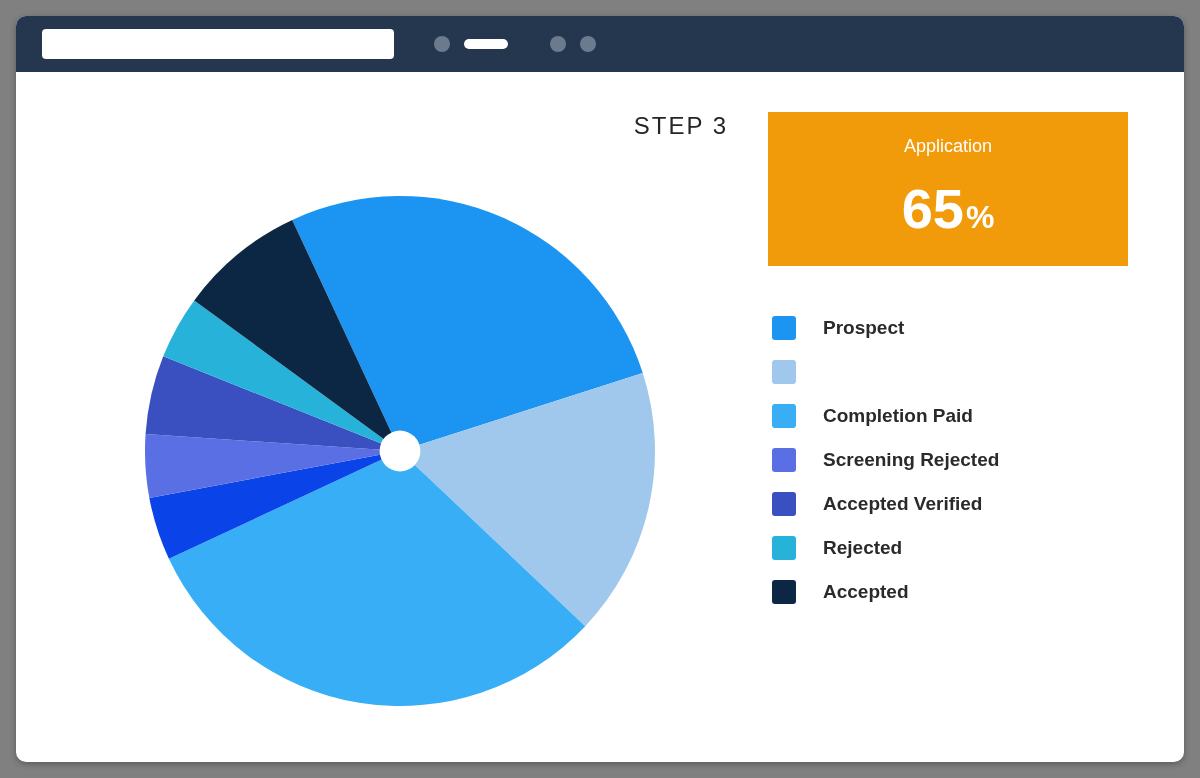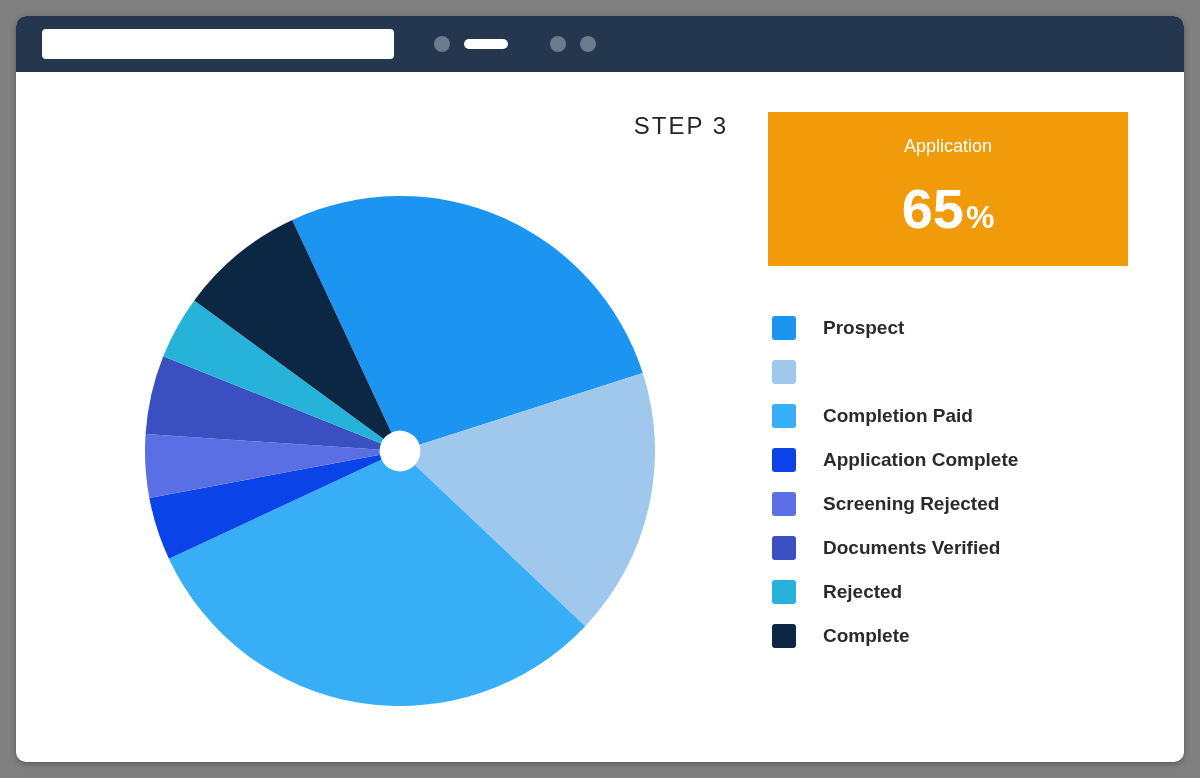--- a/index.html
+++ b/index.html
@@ -180,35 +180,31 @@
             <div class="legend-label">Prospect</div>
           </div>
           <div class="legend-row">
             <div class="swatch" style="background: rgb(160, 200, 237);"></div>
           </div>
           <div class="legend-row">
             <div class="swatch" style="background: rgb(55, 174, 245);"></div>
             <div class="legend-label">Completion Paid</div>
           </div>
           <div class="legend-row">
-            <div class="swatch" style="background: rgb(10, 67, 232);"></div>
-            <div class="legend-label">Application Complete</div>
-          </div>
-          <div class="legend-row">
             <div class="swatch" style="background: rgb(90, 111, 228);"></div>
             <div class="legend-label">Screening Rejected</div>
           </div>
           <div class="legend-row">
             <div class="swatch" style="background: rgb(58, 79, 192);"></div>
-            <div class="legend-label">Documents Verified</div>
+            <div class="legend-label">Accepted Verified</div>
           </div>
           <div class="legend-row">
             <div class="swatch" style="background: rgb(39, 179, 217);"></div>
             <div class="legend-label">Rejected</div>
           </div>
           <div class="legend-row">
             <div class="swatch" style="background: rgb(12, 39, 68);"></div>
-            <div class="legend-label">Complete</div>
+            <div class="legend-label">Accepted</div>
           </div>
         </div>
     </div>
   </div>
 </div>
 
 </body></html>

